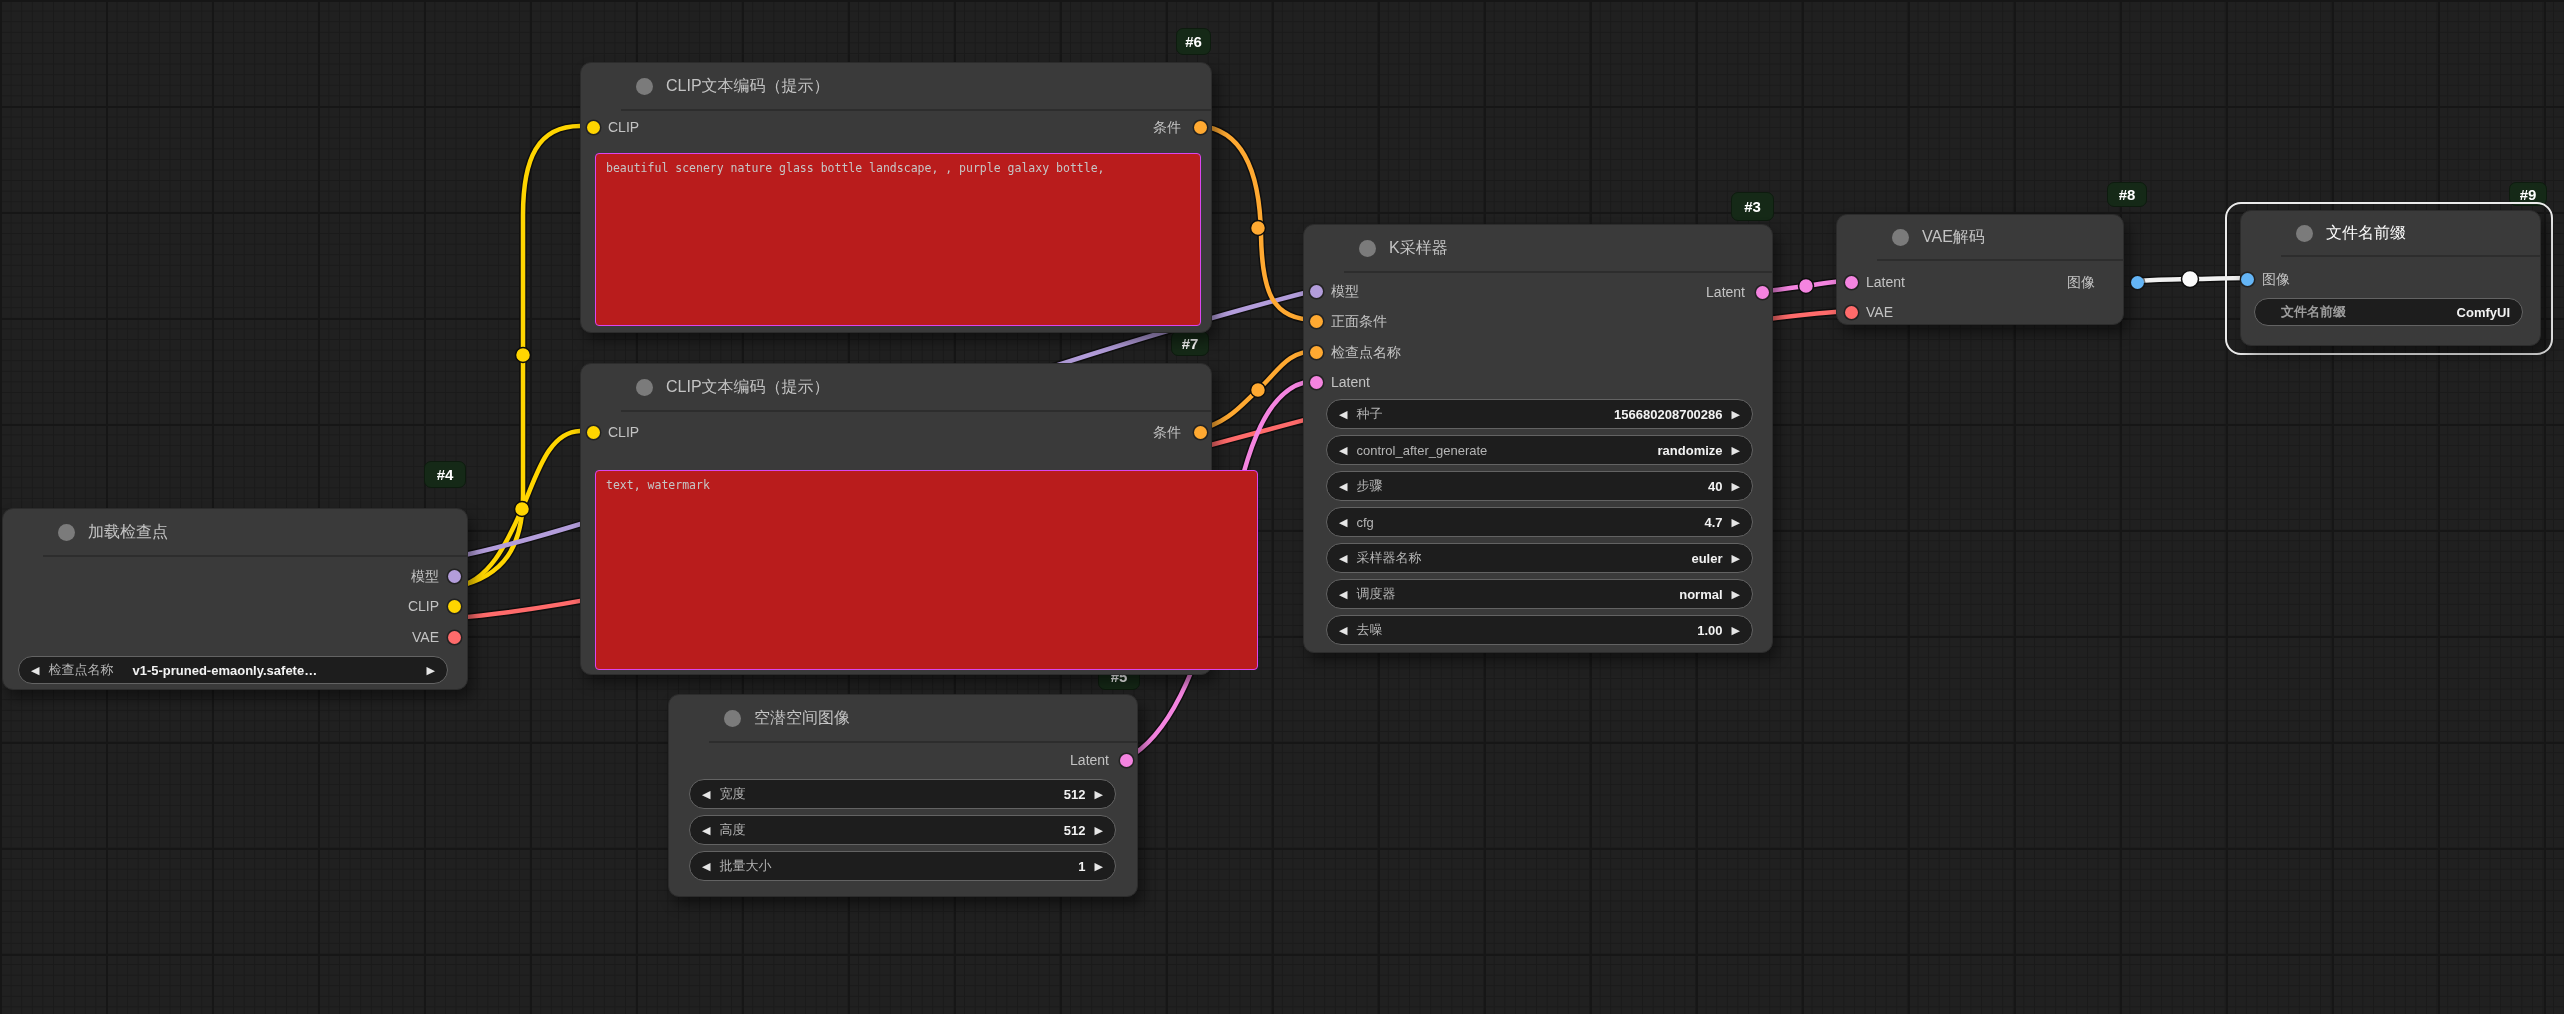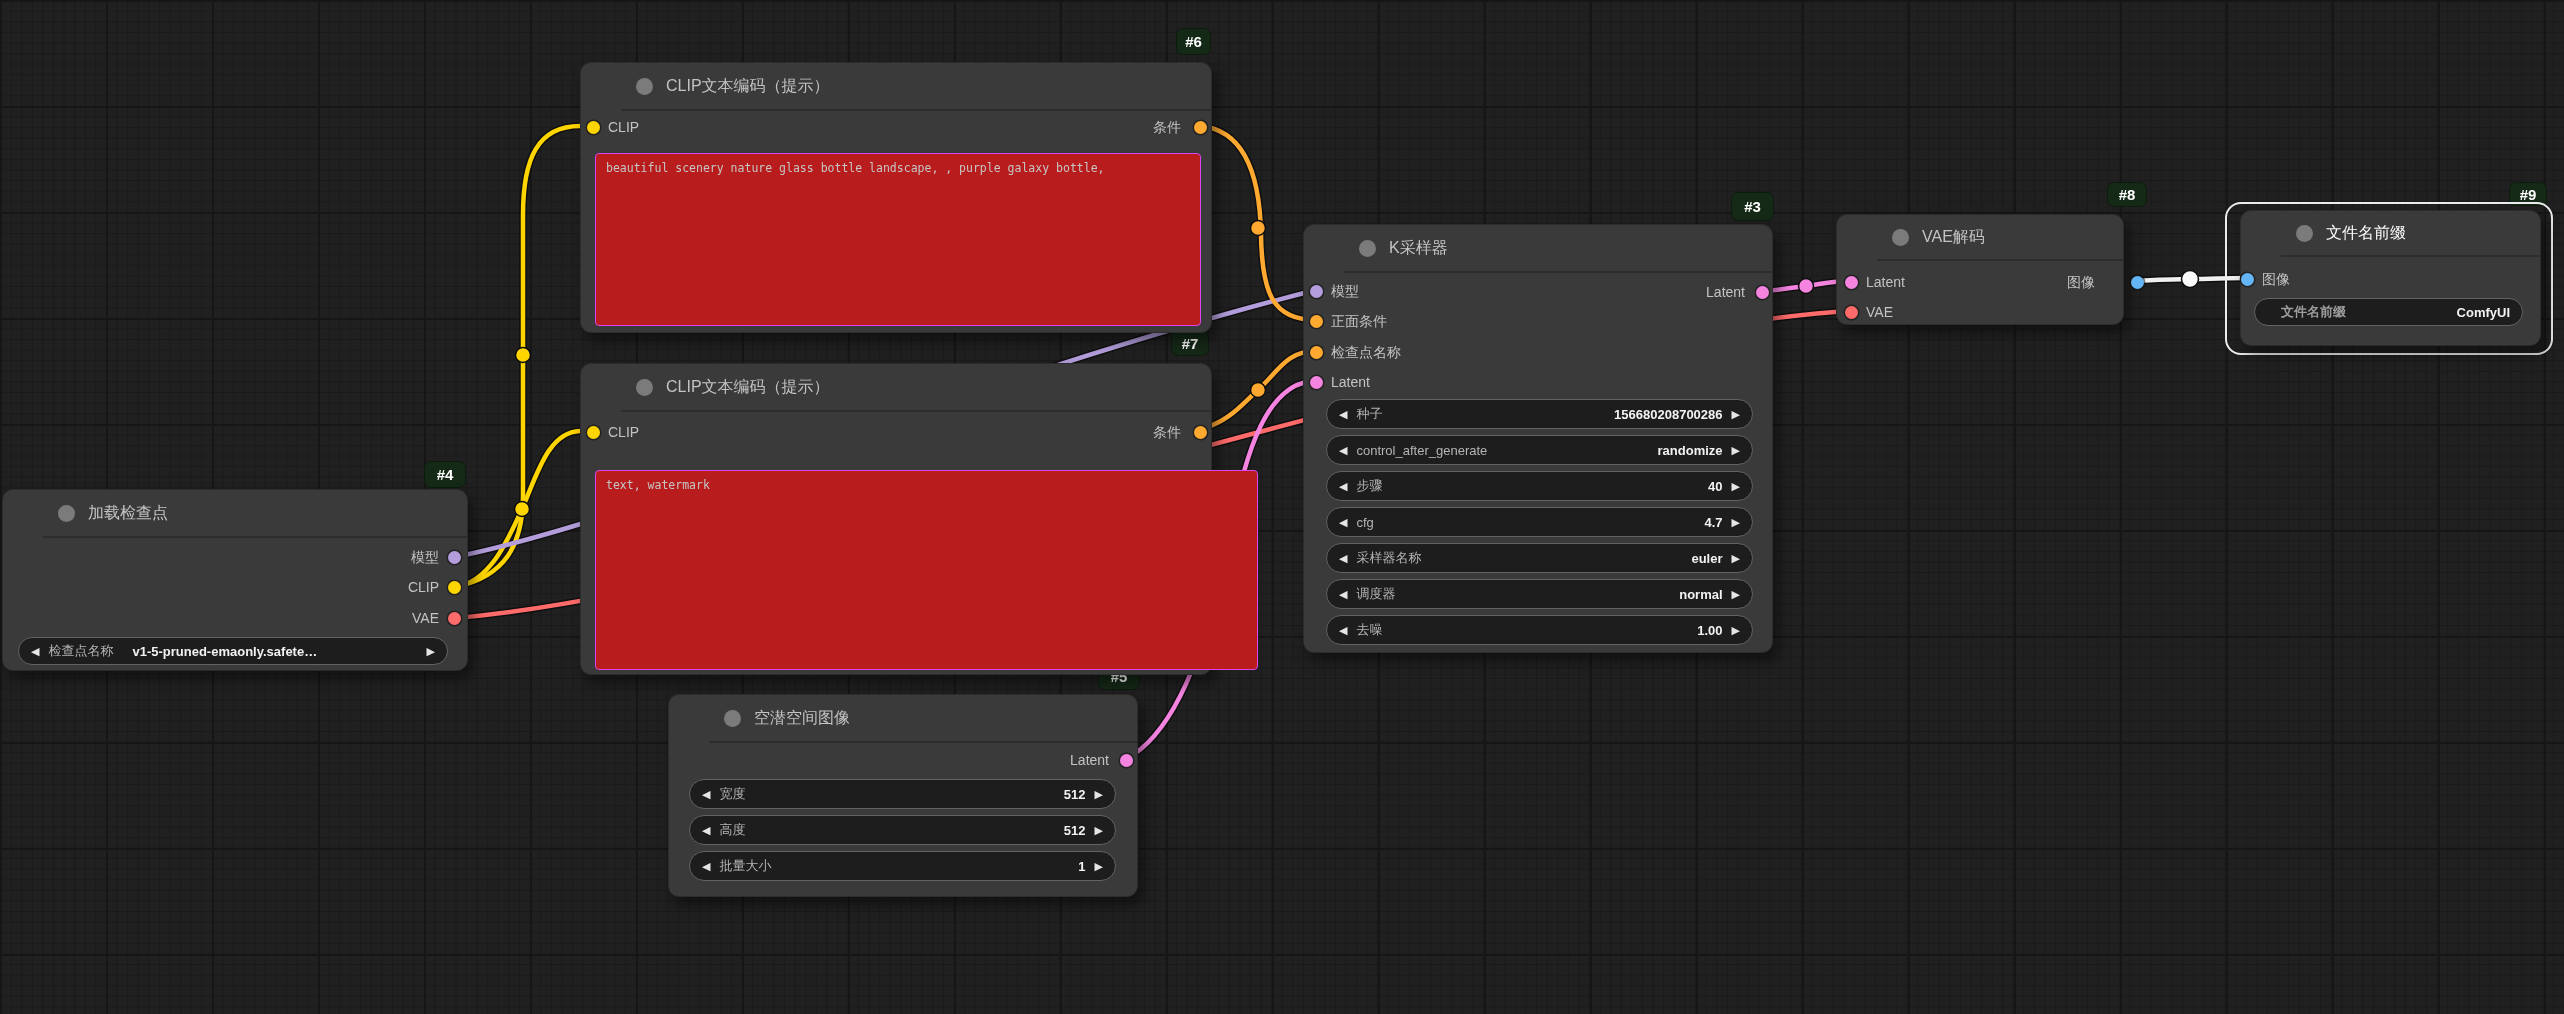--- a/index.html
+++ b/index.html
@@ -135,21 +135,21 @@
       <span class="tdot"></span>
       <span class="ttext">CLIP文本编码（提示）</span>
     </div>
     <div class="dot" style="left:5.5px;top:61.5px;background:#FFD500"></div>
     <span class="slabel" style="left:27px;top:59px">CLIP</span>
     <div class="dot" style="left:612.5px;top:61.5px;background:#FFA931"></div>
     <span class="slabel outl" style="right:30px;top:59px">条件</span>
     <div class="prompt" style="left:14px;top:106px;width:663px;height:200px">text, watermark</div>
   </div>
 
-  <div class="node" style="left:2px;top:489px;width:466px;height:182px">
+  <div class="node" style="left:2px;top:508px;width:466px;height:182px">
     <div class="ntitle">
       <span class="tdot"></span>
       <span class="ttext">加载检查点</span>
     </div>
     <div class="dot" style="left:444.5px;top:60.5px;background:#B39DDB"></div>
     <span class="slabel outl" style="right:28px;top:58px">模型</span>
     <div class="dot" style="left:444.5px;top:90.5px;background:#FFD500"></div>
     <span class="slabel outl" style="right:28px;top:88px">CLIP</span>
     <div class="dot" style="left:444.5px;top:121.5px;background:#FF6B6B"></div>
     <span class="slabel outl" style="right:28px;top:119px">VAE</span>

